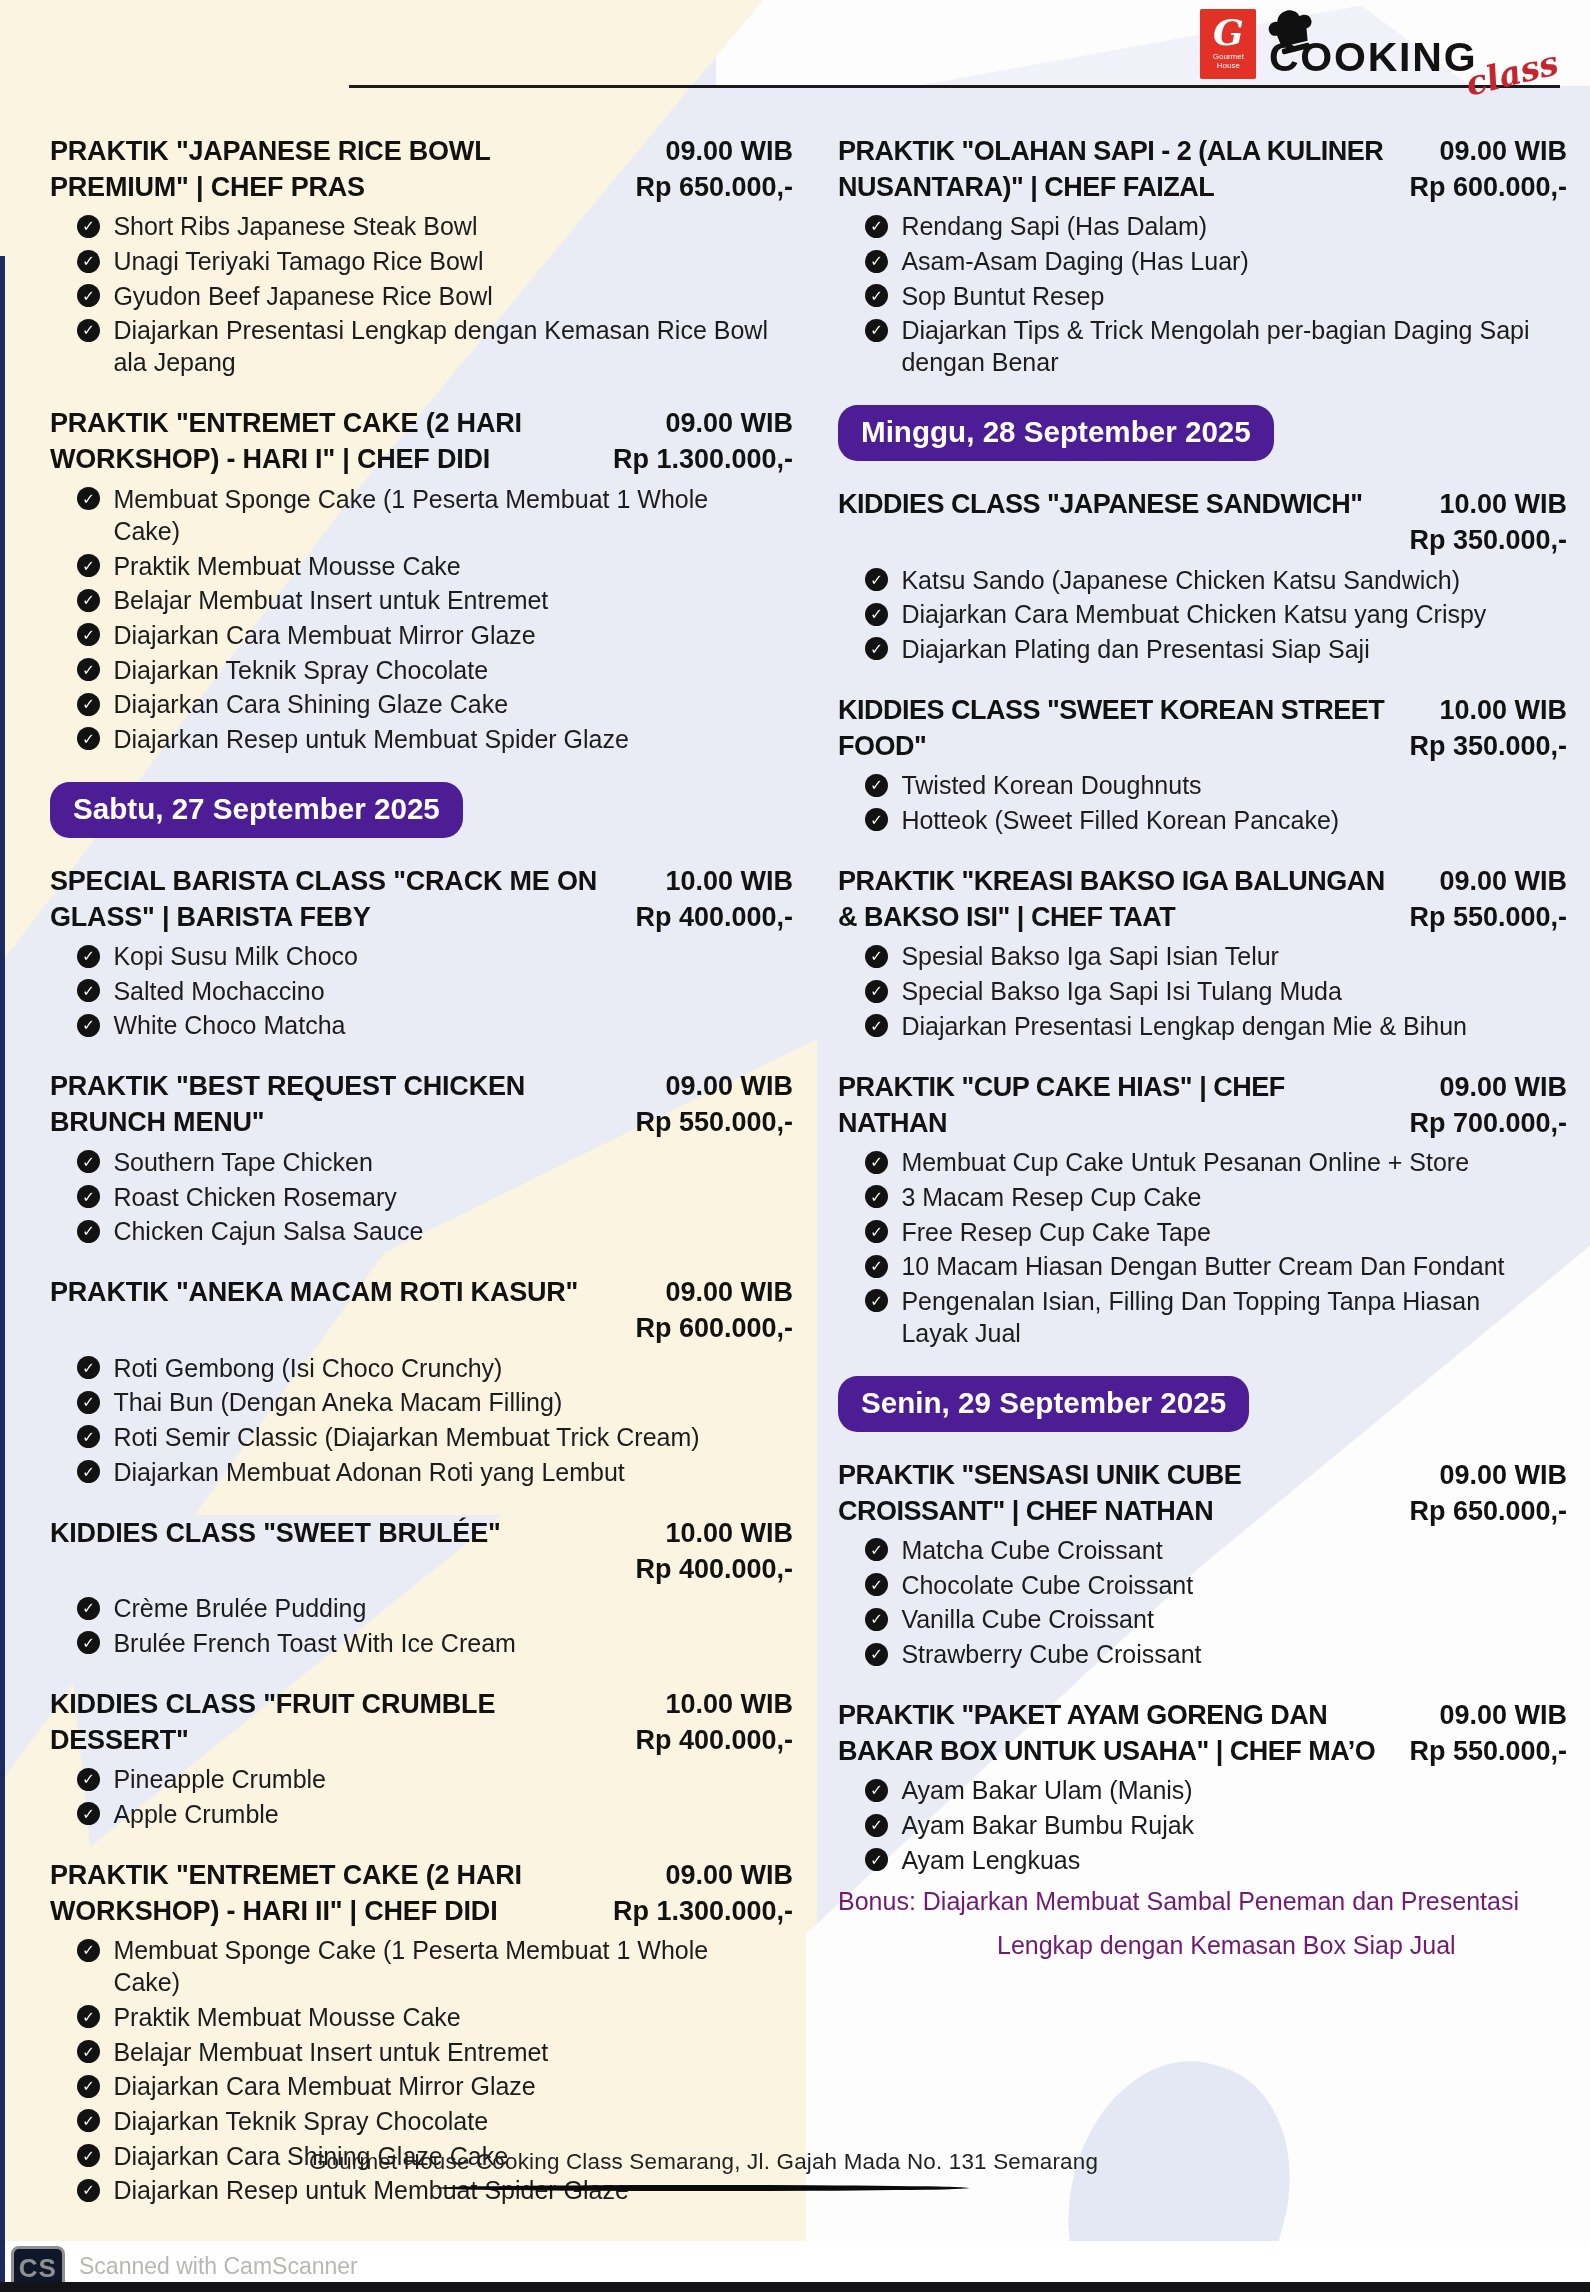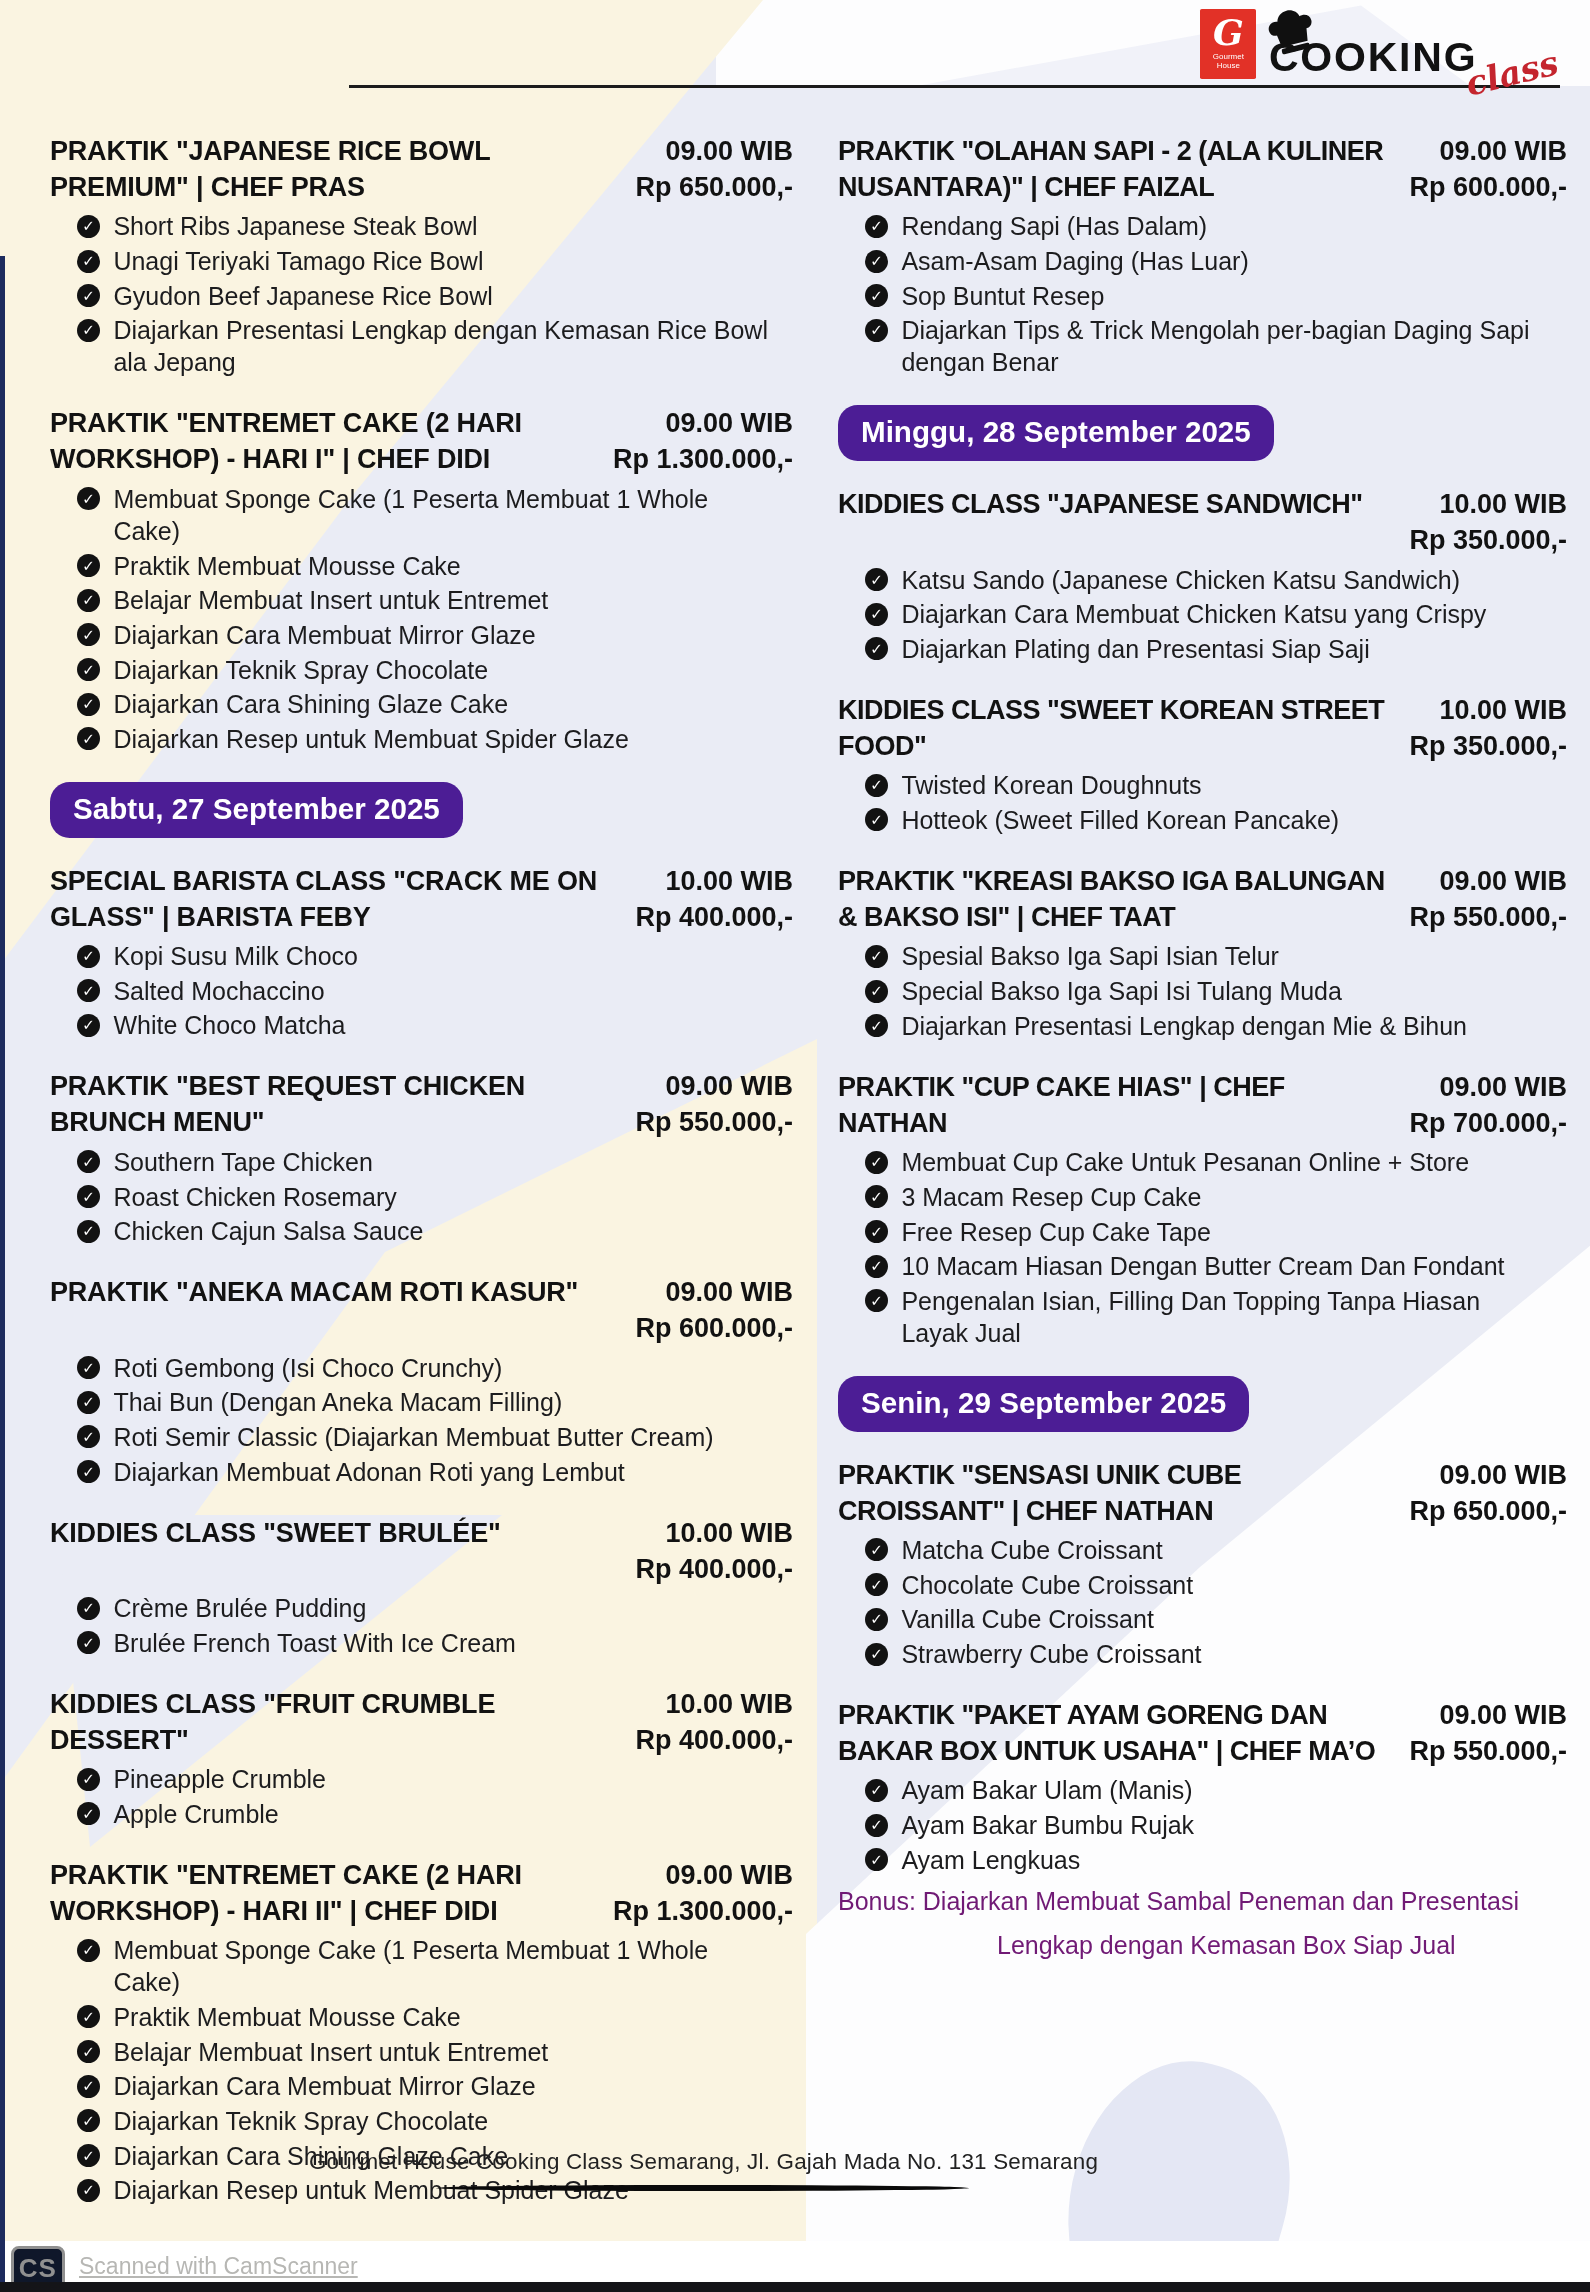--- a/index.html
+++ b/index.html
@@ -64,21 +64,21 @@
   
   .footer{position:absolute;left:251px;width:905px;top:2149px;text-align:center;font-size:22.4px;
           color:#222222;letter-spacing:0.2px;}
   .footer-line{position:absolute;left:436px;top:2185px;width:533px;height:6.3px;background:#0a0a0a;
                border-radius:50%;}
   .cs-badge{position:absolute;left:10.7px;top:2246px;width:48px;height:39px;border:3.6px solid #909090;
             border-radius:8px;color:#909090;font-weight:bold;font-size:26px;display:flex;
             align-items:center;justify-content:center;background:#0f172a;letter-spacing:0.9px;}
   .cs-pages{position:absolute;left:12.5px;top:2289px;width:52px;height:2.7px;background:#909090;
             border-radius:1.8px;}
-  .scan-label{position:absolute;left:79px;top:2253px;font-size:23px;color:#b7b7b4;text-decoration:underline;}
+  .scan-label{position:absolute;left:79px;top:2253px;font-size:23px;color:#b7b7b4;}
 </style>
 </head>
 <body>
 
 <div class="page">
 
   <div class="bg-lavender"></div>
   <div class="bg-white-topright"></div>
   <div class="bg-top-tri"></div>
   <div class="bg-cream-top"></div>
@@ -228,21 +228,21 @@
           <li class="item">
             <span class="check">✓</span>
             <span class="txt">Roti Gembong (Isi Choco Crunchy)</span>
           </li>
           <li class="item">
             <span class="check">✓</span>
             <span class="txt">Thai Bun (Dengan Aneka Macam Filling)</span>
           </li>
           <li class="item">
             <span class="check">✓</span>
-            <span class="txt">Roti Semir Classic (Diajarkan Membuat Butter Cream)</span>
+            <span class="txt">Roti Semir Classic (Diajarkan Membuat Trick Cream)</span>
           </li>
           <li class="item">
             <span class="check">✓</span>
             <span class="txt">Diajarkan Membuat Adonan Roti yang Lembut</span>
           </li>
         </ul>
       </section>
       <section class="class-block">
         <div class="class-head">
           <h3 class="class-title">KIDDIES CLASS "SWEET BRULÉE"</h3>

